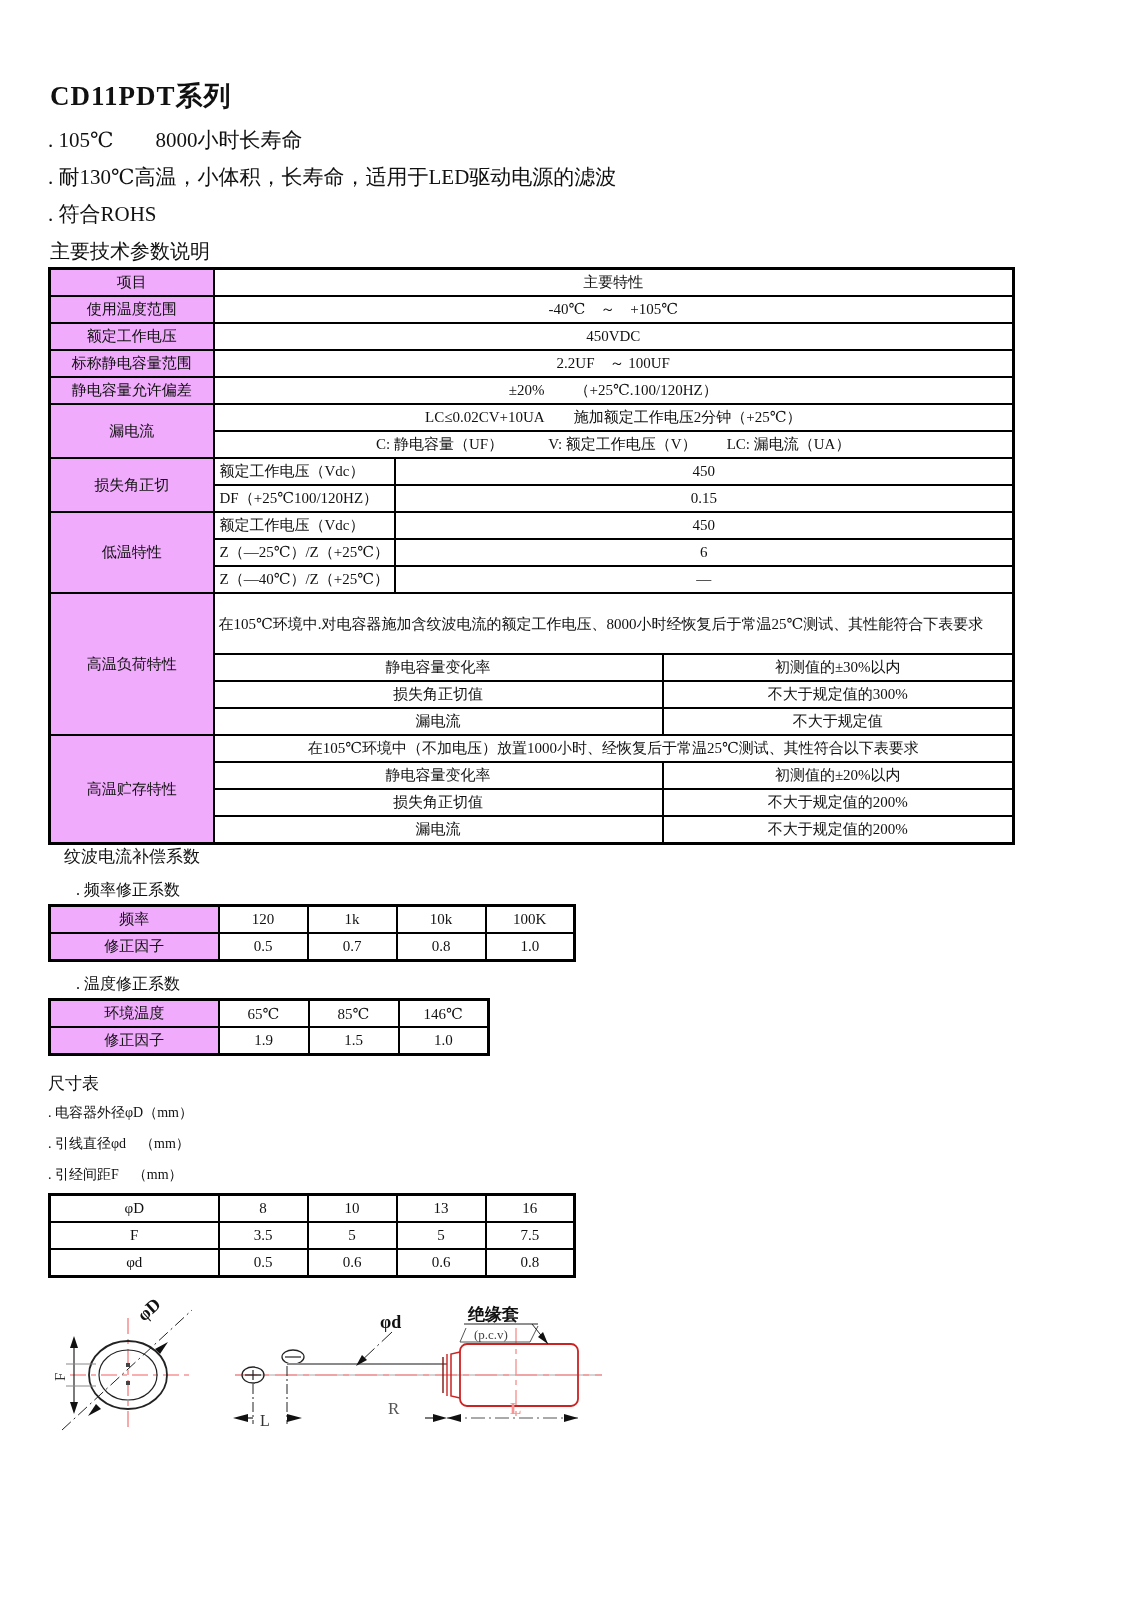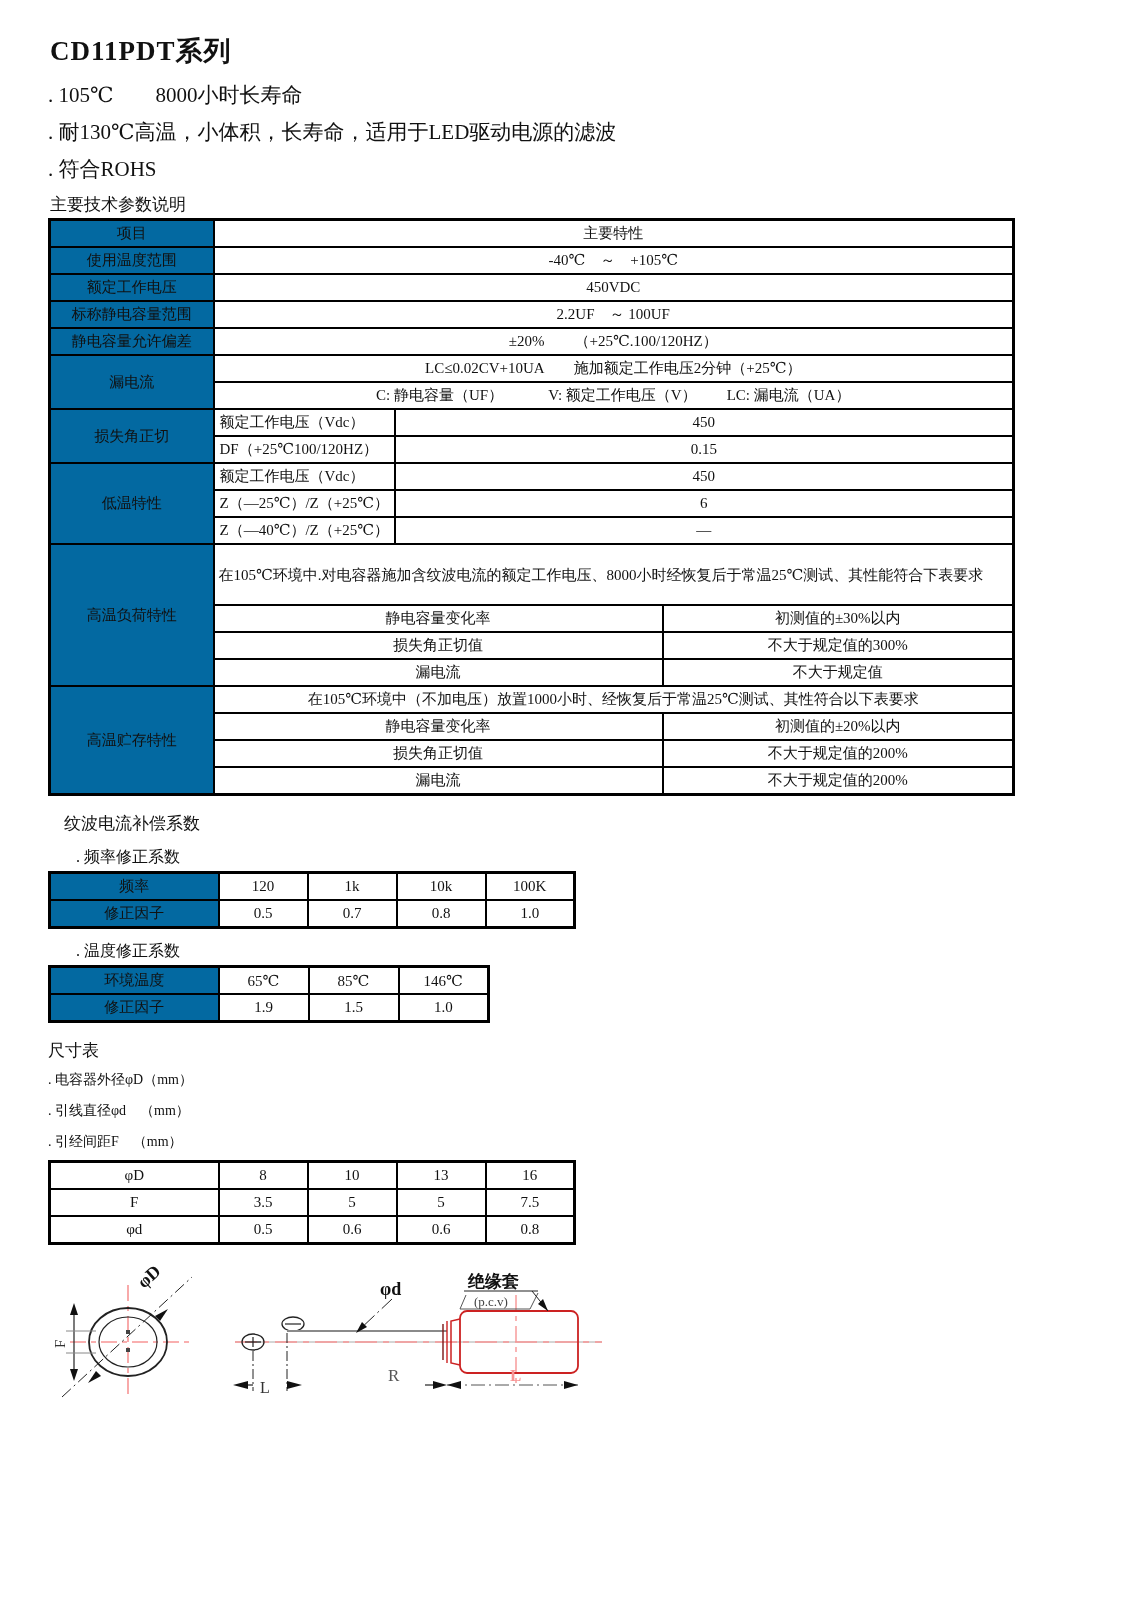--- a/index.html
+++ b/index.html
@@ -1,34 +1,34 @@
 <!DOCTYPE html>
 <html><head>
 <meta charset="utf-8">
 <style>
   html,body{margin:0;padding:0;}
   body{
     width:1131px;height:1600px;background:#ffffff;color:#111;
     font-family:"Liberation Serif","DejaVu Serif",serif;
     position:relative;overflow:hidden;
   }
-  .page{padding:33px 0 0 48px;}
+  .page{padding:78px 0 0 48px;}
   .title{margin:0 0 8px 2px;font-size:27px;font-weight:700;letter-spacing:1px;}
   .bullet{font-size:21px;line-height:37px;white-space:pre;}
-  .section-label{font-size:17px;margin:5px 0 2px 2px;}
+  .section-label{font-size:20px;margin:5px 0 2px 2px;}
 
   table{border-collapse:collapse;table-layout:fixed;}
   td{border:2px solid #000;font-size:15px;text-align:center;padding:0 2px;height:25px;overflow:hidden;vertical-align:middle;}
-  .g{background:#0369a1;margin-top:48px;}
+  .g{background:#f0abfc;margin-top:48px;}
   .sub{text-align:left;white-space:nowrap;padding-left:5px;}
   table.main{width:964px;border:3px solid #000;}
   td.dl{text-align:left;padding:3px 4px;line-height:24px;}
   tr.desc-row td{height:53px;}
 
-  .ripple-title{font-size:17px;margin:16px 0 2px 16px;}
+  .ripple-title{font-size:17px;margin:0 0 2px 16px;}
   .sub-title{font-size:16px;margin:12px 0 3px 28px;}
   table.freq,table.dims{width:525px;border:3px solid #000;}
   table.temp{width:439px;border:3px solid #000;}
   .dim-title{font-size:17px;margin:16px 0 2px 0;}
   .dim-note{font-size:14px;line-height:31px;white-space:pre;}
   table.dims{margin-top:3px;}
 
   .drawing-wrap{margin-left:-8px;margin-top:2px;}
   svg text{font-family:"Liberation Serif","DejaVu Serif",serif;}
 </style>

